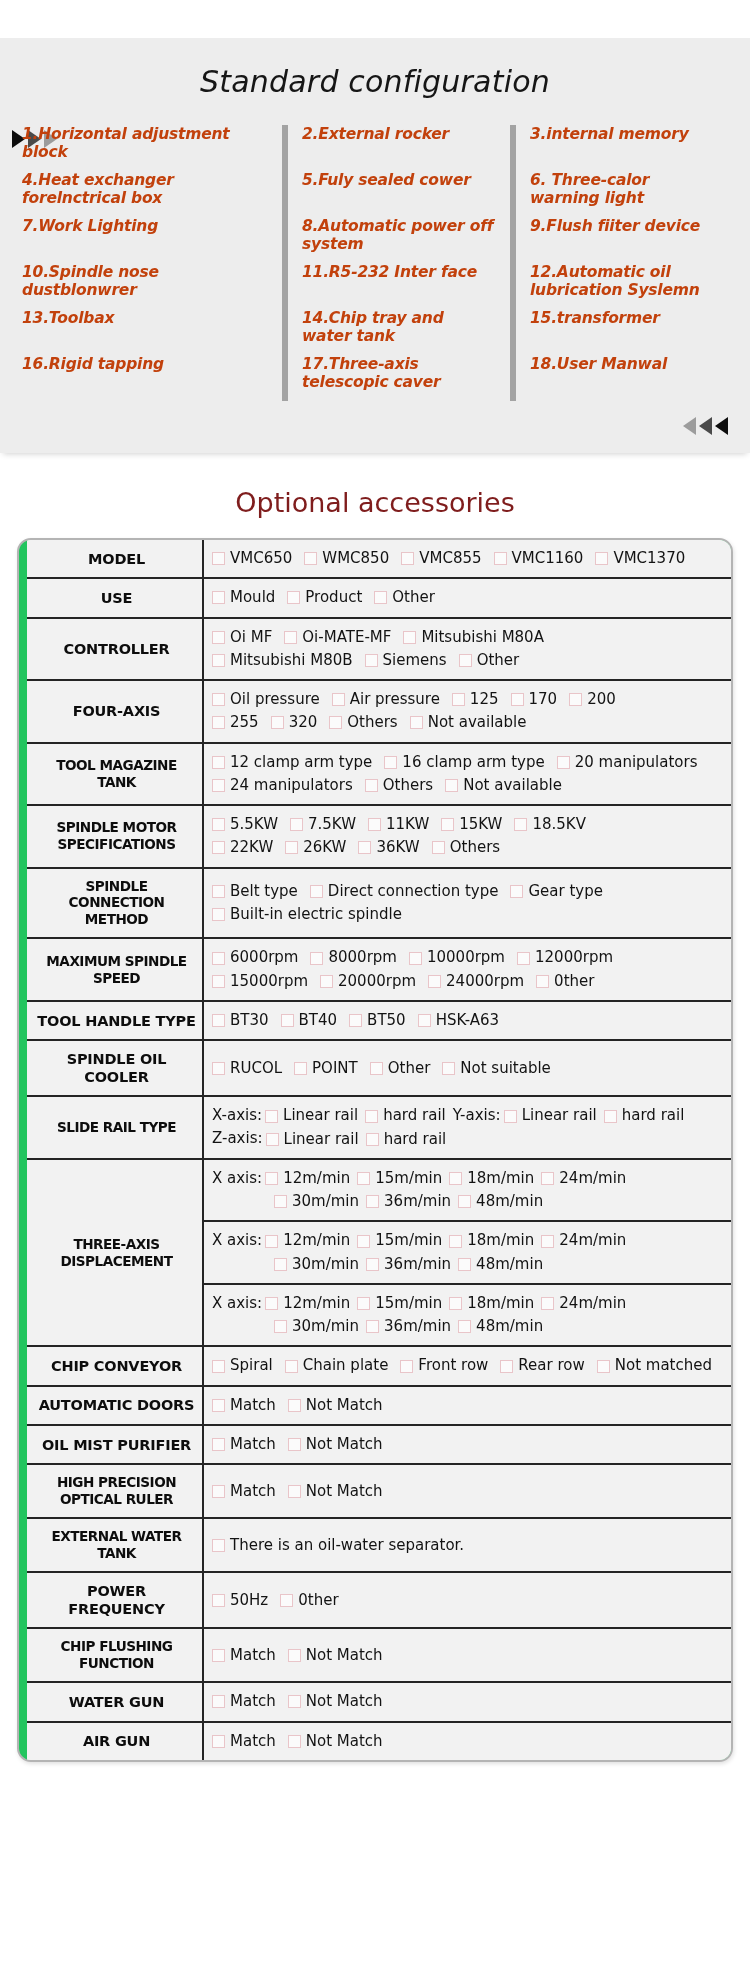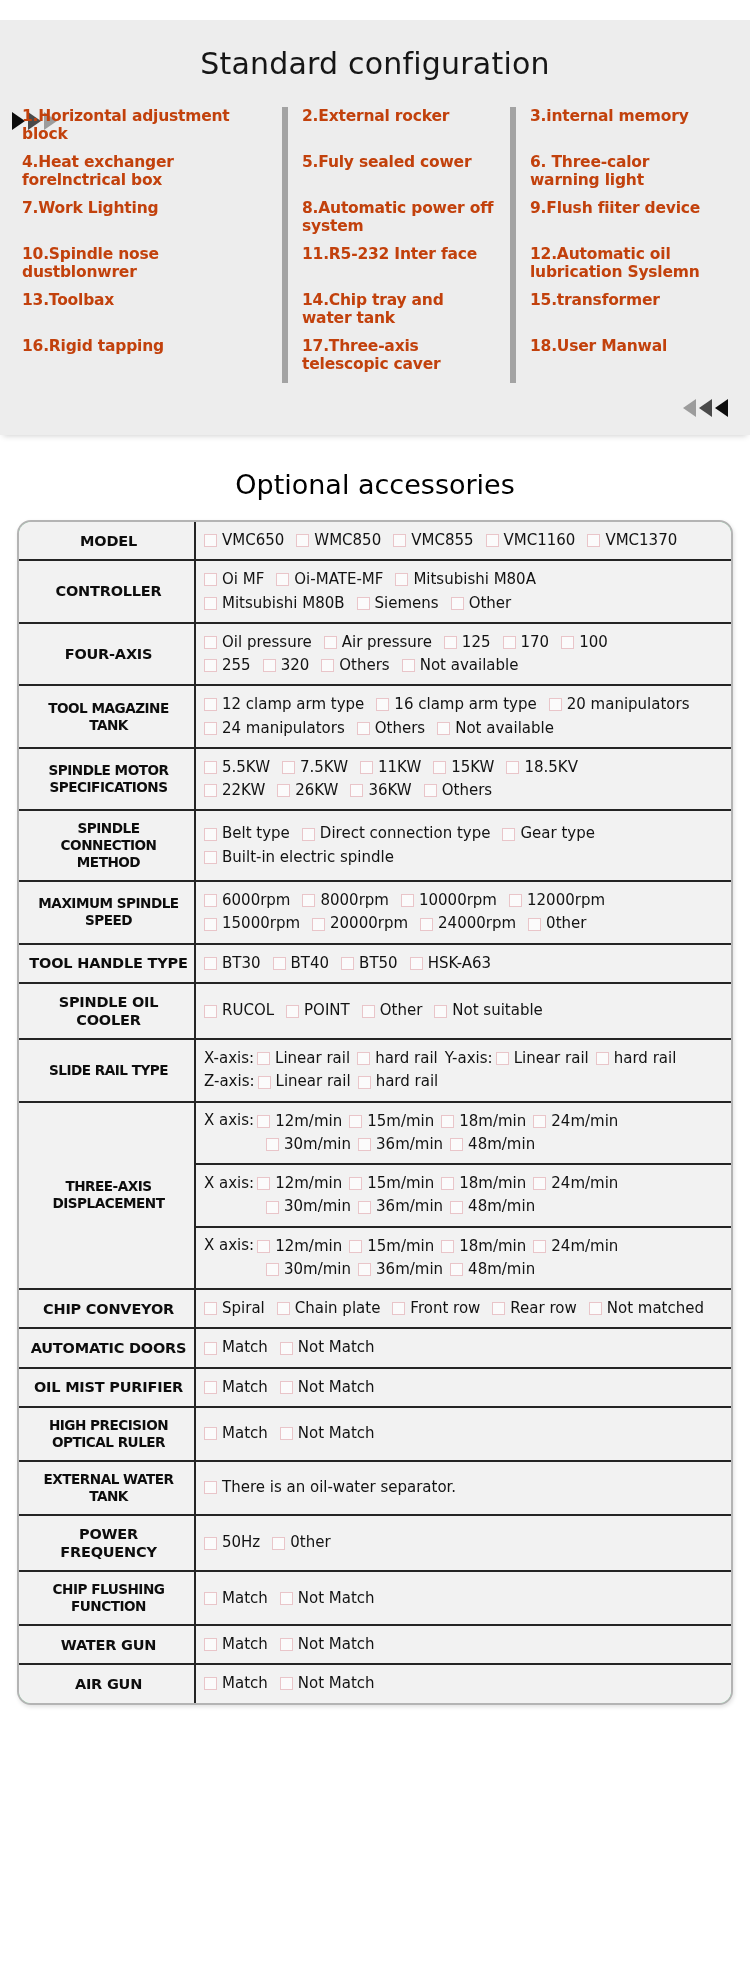--- a/index.html
+++ b/index.html
@@ -7,24 +7,25 @@
     margin: 0; padding: 0;
     width: 750px;
     background: #ffffff;
     font-family: "Liberation Sans", sans-serif;
   }
   .page { width: 750px; min-height: 1980px; position: relative; background:#fff; }
 
   
   .std-panel {
     position: relative;
-    margin-top: 20px;
+    margin-top: 38px;
     background: #ededed;
     padding: 0 0 18px 0;
     box-shadow: 0 4px 6px -3px rgba(0,0,0,0.18);
+    font-style: italic;
   }
   .std-title {
     text-align: center;
     font-size: 30px;
     font-weight: 400;
     color: #161616;
     padding-top: 26px;
     letter-spacing: 0.2px;
     font-family: "DejaVu Sans", sans-serif;
   }
@@ -79,31 +80,32 @@
     align-items: flex-start;
     font-family: "DejaVu Sans", sans-serif;
     letter-spacing: -0.2px;
   }
 
   
   .opt-title {
     text-align: center;
     font-size: 27px;
     font-weight: 400;
-    color: #000000;
+    color: #7f1d1d;
     padding: 34px 0 20px 0;
     font-family: "DejaVu Sans", sans-serif;
   }
   .table-wrap {
     margin: 0 17px 40px 17px;
     border: 2px solid #b4b4b4;
     border-radius: 14px;
     background: #22c55e;
     overflow: hidden;
     box-shadow: 1px 2px 4px rgba(0,0,0,0.12);
+    padding-left: 8px;
   }
   table.spec {
     width: 100%;
     border-collapse: collapse;
     background: #f2f2f2;
   }
   table.spec td {
     border-top: 2px solid #242424;
     vertical-align: middle;
     background: #f2f2f2;
@@ -229,20 +231,39 @@
                   <span>VMC1160</span>
                 </span>
                 <span class="opt">
                   <span class="cb"></span>
                   <span>VMC1370</span>
                 </span>
               </div>
             </td>
           </tr>
           <tr>
+            <td class="lbl">USE</td>
+            <td class="val">
+              <div class="opts">
+                <span class="opt">
+                  <span class="cb"></span>
+                  <span>Mould</span>
+                </span>
+                <span class="opt">
+                  <span class="cb"></span>
+                  <span>Product</span>
+                </span>
+                <span class="opt">
+                  <span class="cb"></span>
+                  <span>Other</span>
+                </span>
+              </div>
+            </td>
+          </tr>
+          <tr>
             <td class="lbl">CONTROLLER</td>
             <td class="val">
               <div class="opts">
                 <span class="opt">
                   <span class="cb"></span>
                   <span>Oi MF</span>
                 </span>
                 <span class="opt">
                   <span class="cb"></span>
                   <span>Oi-MATE-MF</span>
@@ -283,21 +304,21 @@
                 <span class="opt">
                   <span class="cb"></span>
                   <span>125</span>
                 </span>
                 <span class="opt">
                   <span class="cb"></span>
                   <span>170</span>
                 </span>
                 <span class="opt">
                   <span class="cb"></span>
-                  <span>100</span>
+                  <span>200</span>
                 </span>
               </div>
               <div class="opts">
                 <span class="opt">
                   <span class="cb"></span>
                   <span>255</span>
                 </span>
                 <span class="opt">
                   <span class="cb"></span>
                   <span>320</span>

